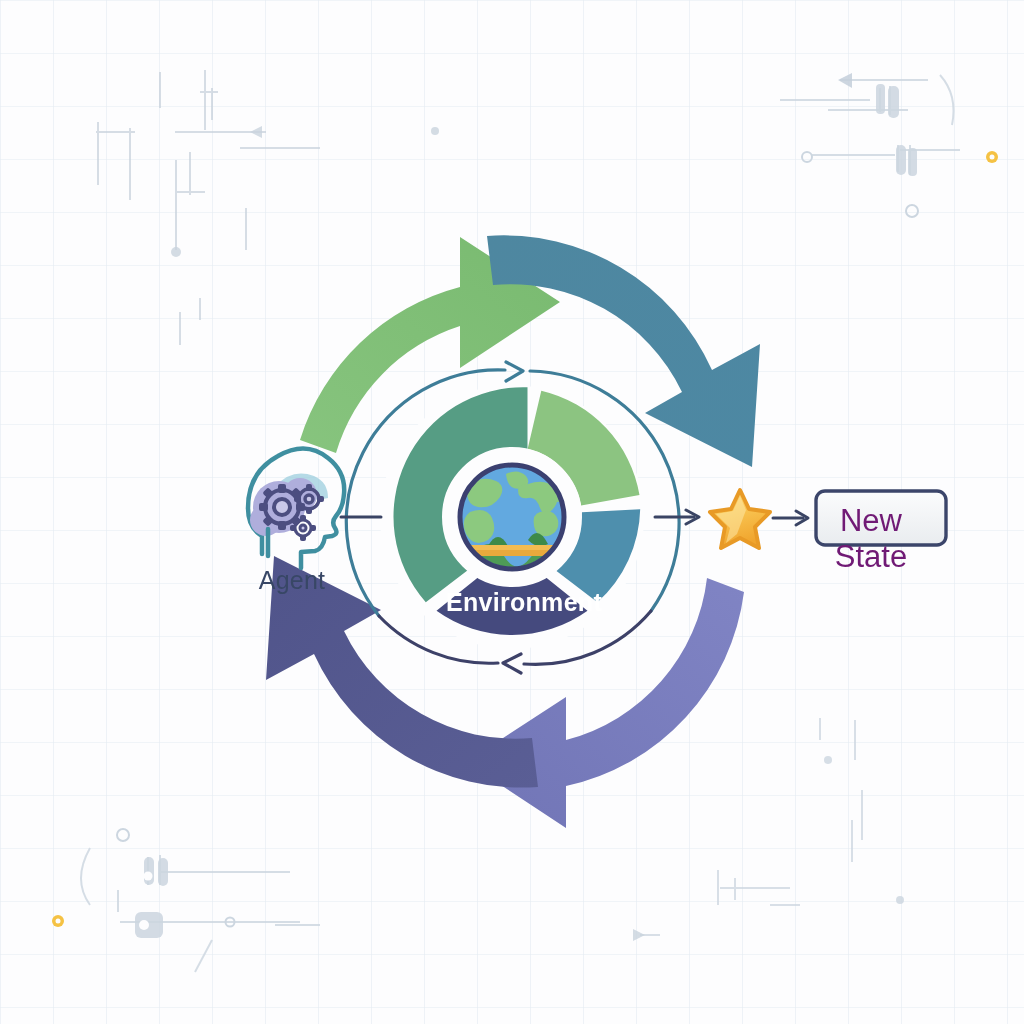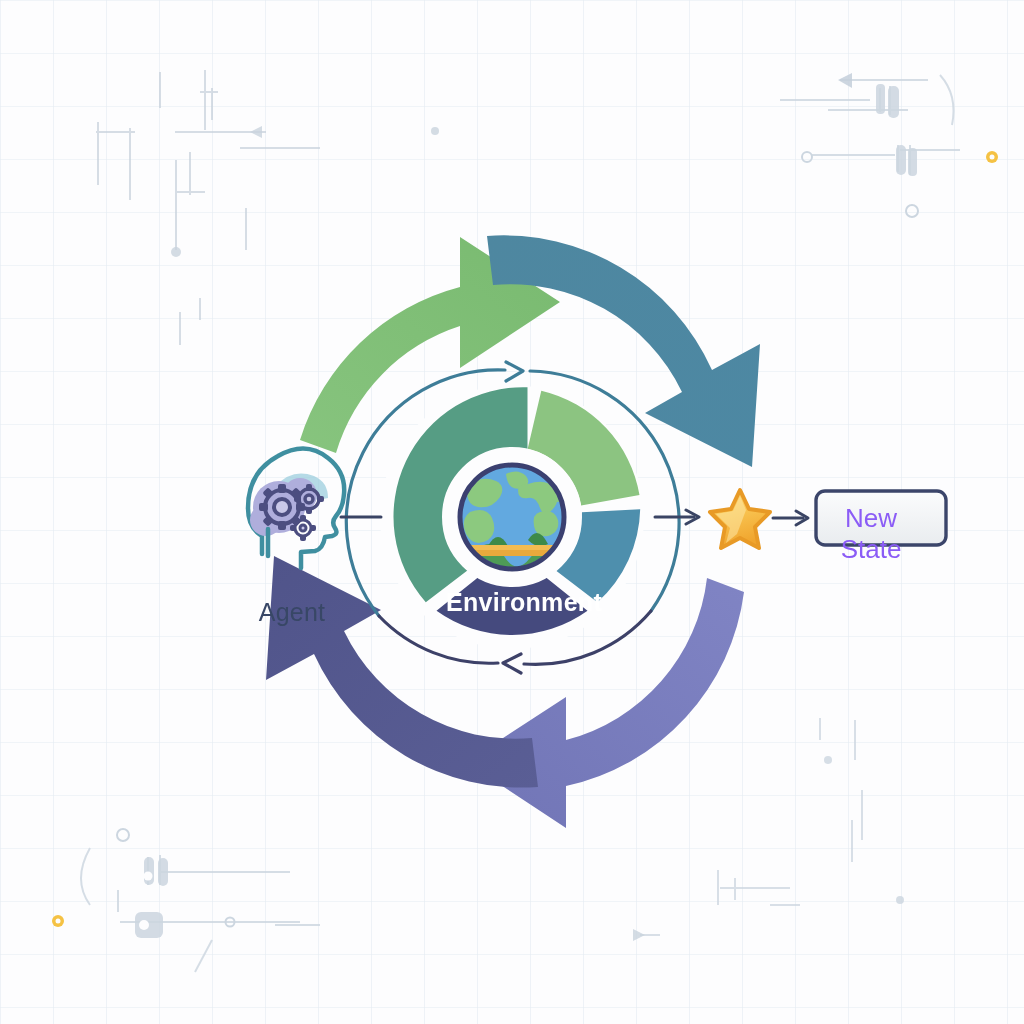--- a/index.html
+++ b/index.html
@@ -19,21 +19,21 @@
   #bg-grid, #bg-deco, #diagram {
     position: absolute;
     left: 0;
     top: 0;
     width: 1024px;
     height: 1024px;
   }
   .label-agent {
     position: absolute;
     left: 212px;
-    top: 598px;
+    top: 566px;
     width: 160px;
     text-align: center;
     font-family: "Liberation Sans", sans-serif;
     font-size: 25px;
     font-weight: 400;
     color: #384766;
     letter-spacing: 0.2px;
   }
   .label-environment {
     position: absolute;
@@ -47,23 +47,23 @@
     color: #ffffff;
     letter-spacing: 0.3px;
   }
   .label-newstate {
     position: absolute;
     left: 816px;
     top: 503px;
     width: 110px;
     text-align: center;
     font-family: "Liberation Sans", sans-serif;
-    font-size: 26px;
+    font-size: 31px;
     font-weight: 400;
-    color: #8b5cf6;
+    color: #701a75;
   }
 </style>
 </head>
 <body>
 
 <div id="stage">
 
   <svg id="bg-grid" viewBox="0 0 1024 1024" xmlns="http://www.w3.org/2000/svg">
     <defs>
       <pattern id="gridPat" width="53" height="53" patternUnits="userSpaceOnUse">

